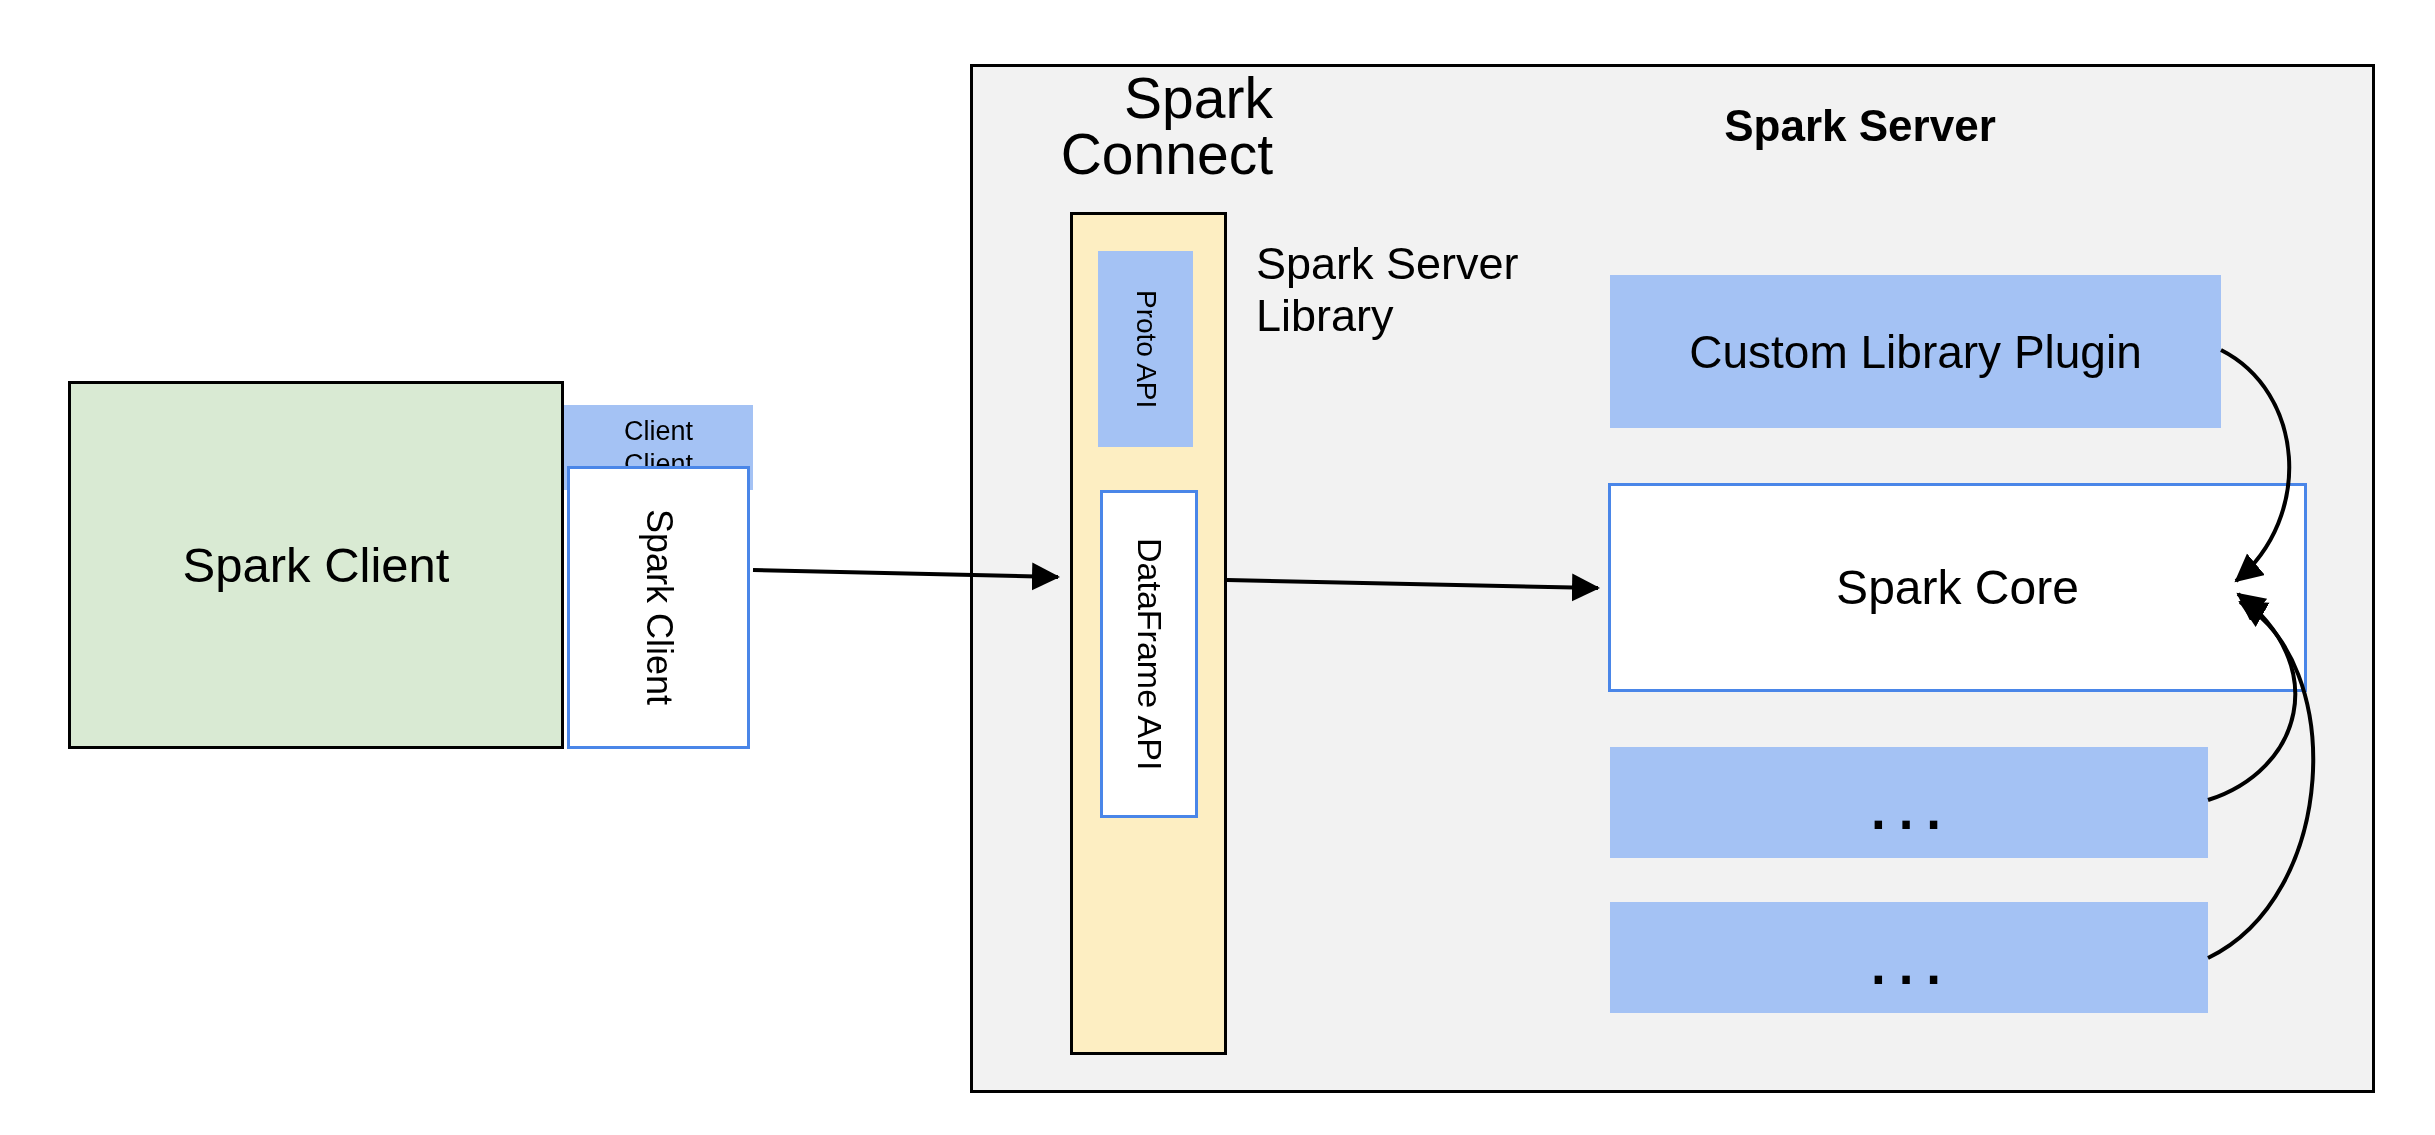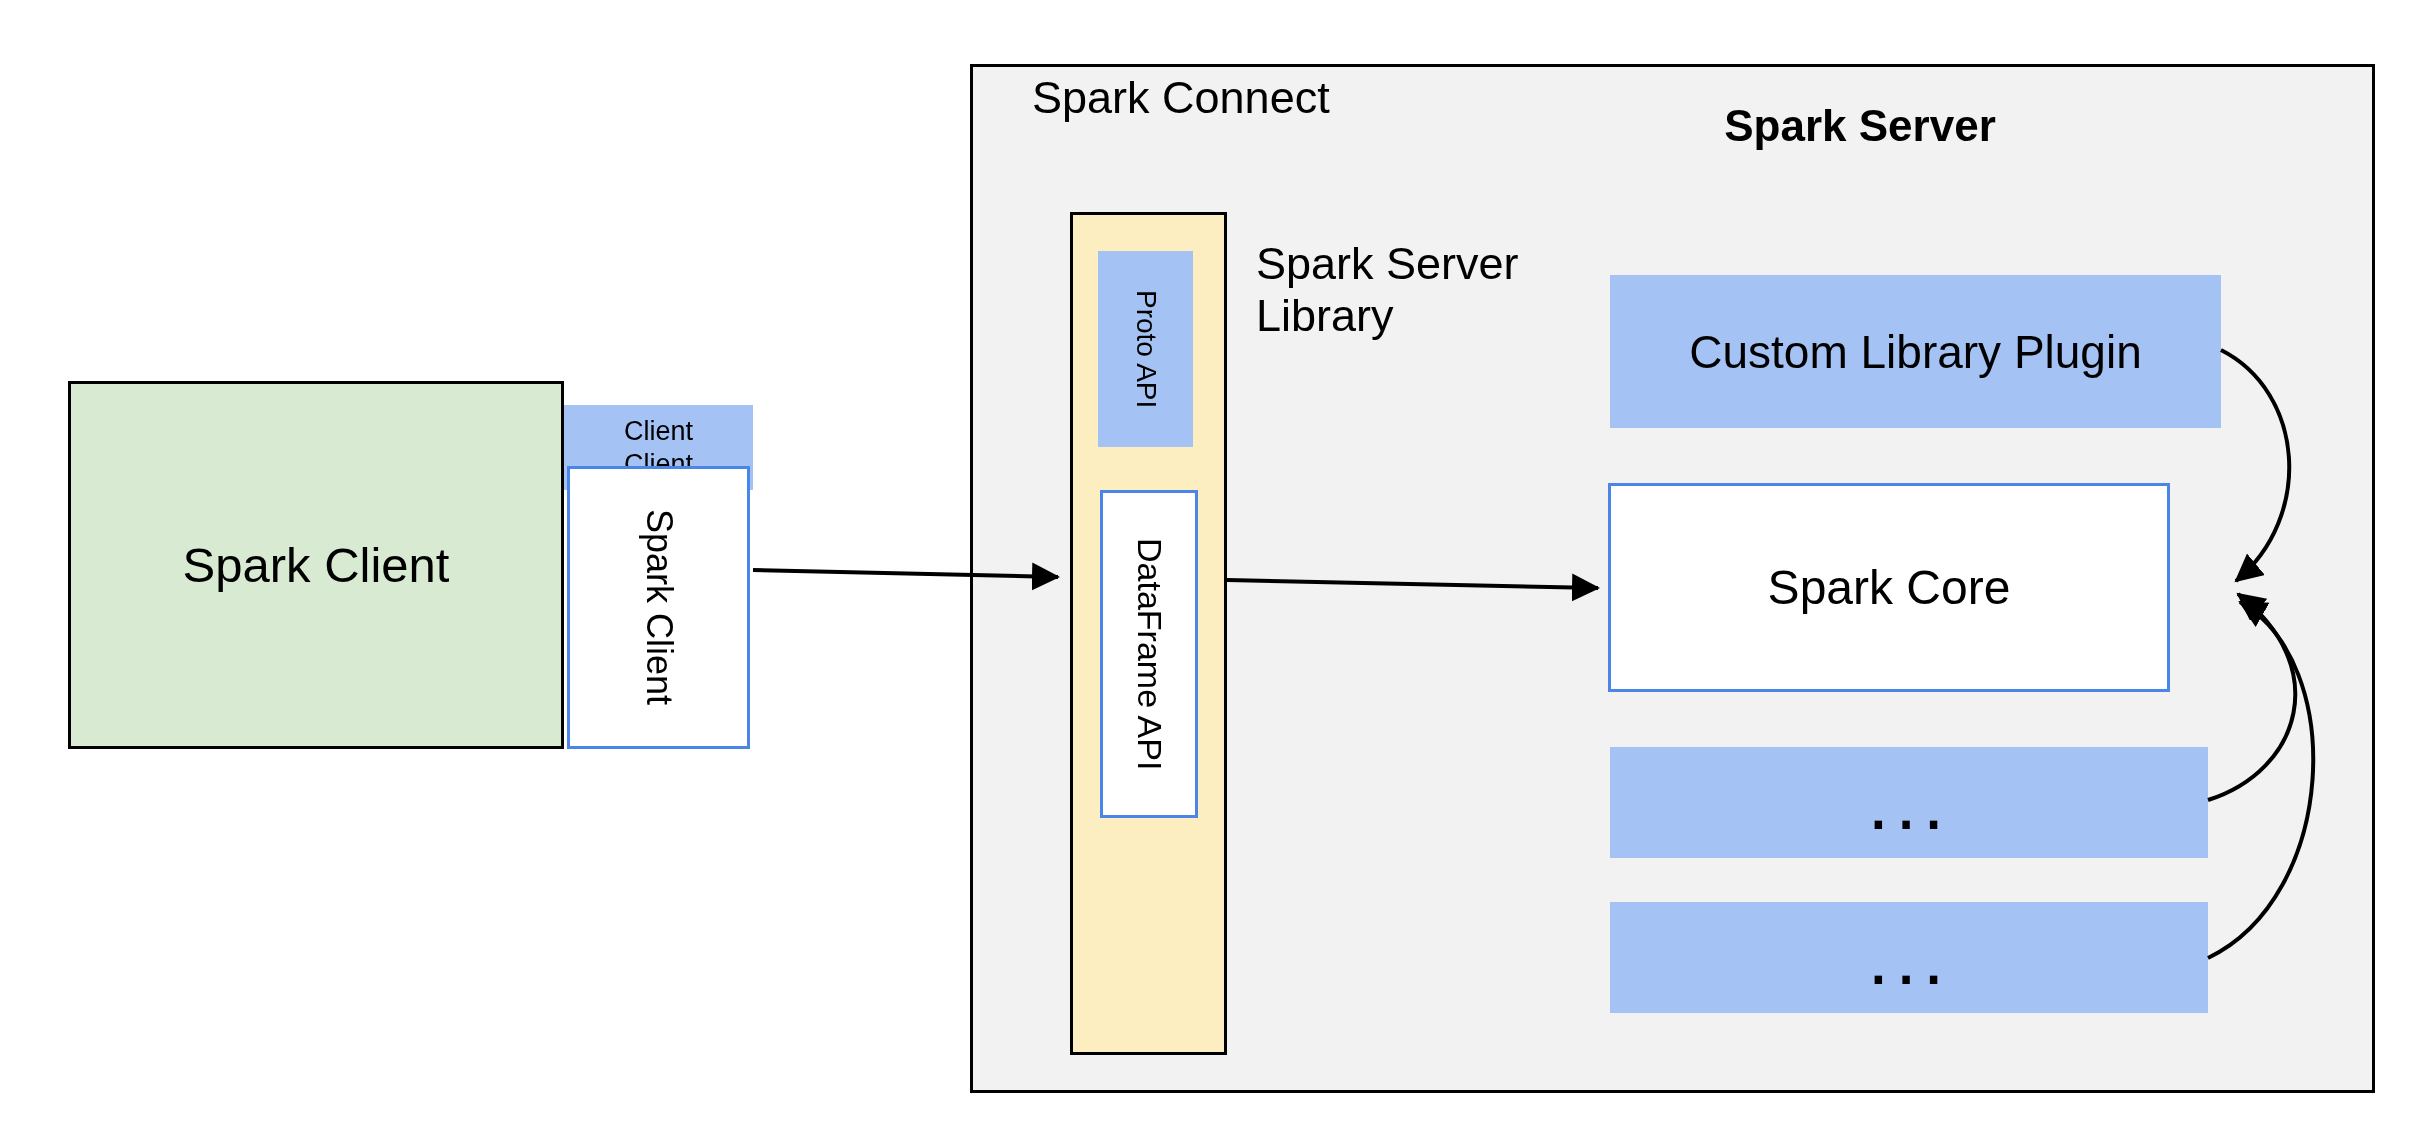--- a/index.html
+++ b/index.html
@@ -36,22 +36,22 @@
     white-space:nowrap;
   }
   .spark-client .vtext{font-size:36px;}
 
   
   .server-box{
     left:970px;top:64px;width:1405px;height:1029px;
     background:#f2f2f2;border:3px solid #000000;
   }
   .connect-api-label{
-    left:1032px;top:70px;width:300px;
-    font-size:45px;line-height:56px;text-align:left;
+    left:973px;top:70px;width:300px;
+    font-size:57px;line-height:56px;text-align:right;
   }
   .server-title{
     left:1710px;top:100px;width:300px;
     font-size:44px;font-weight:bold;text-align:center;line-height:52px;
   }
 
   
   .cream-box{
     left:1070px;top:212px;width:157px;height:843px;
     background:#fdeec2;border:3px solid #000000;
@@ -70,21 +70,21 @@
     left:1256px;top:238px;width:400px;
     font-size:45px;line-height:52px;text-align:left;
   }
 
   
   .plugin-box{
     left:1610px;top:275px;width:611px;height:153px;
     background:#a4c2f4;font-size:46px;
   }
   .spark-core{
-    left:1608px;top:483px;width:562px;height:209px;
+    left:1608px;top:483px;width:699px;height:209px;
     background:#ffffff;border:3px solid #4a86e8;font-size:48px;
   }
   .dots-box{
     left:1610px;width:598px;height:111px;
     background:#a4c2f4;font-size:78px;letter-spacing:6px;
   }
   .dots-1{top:747px;}
   .dots-2{top:902px;}
 
   

